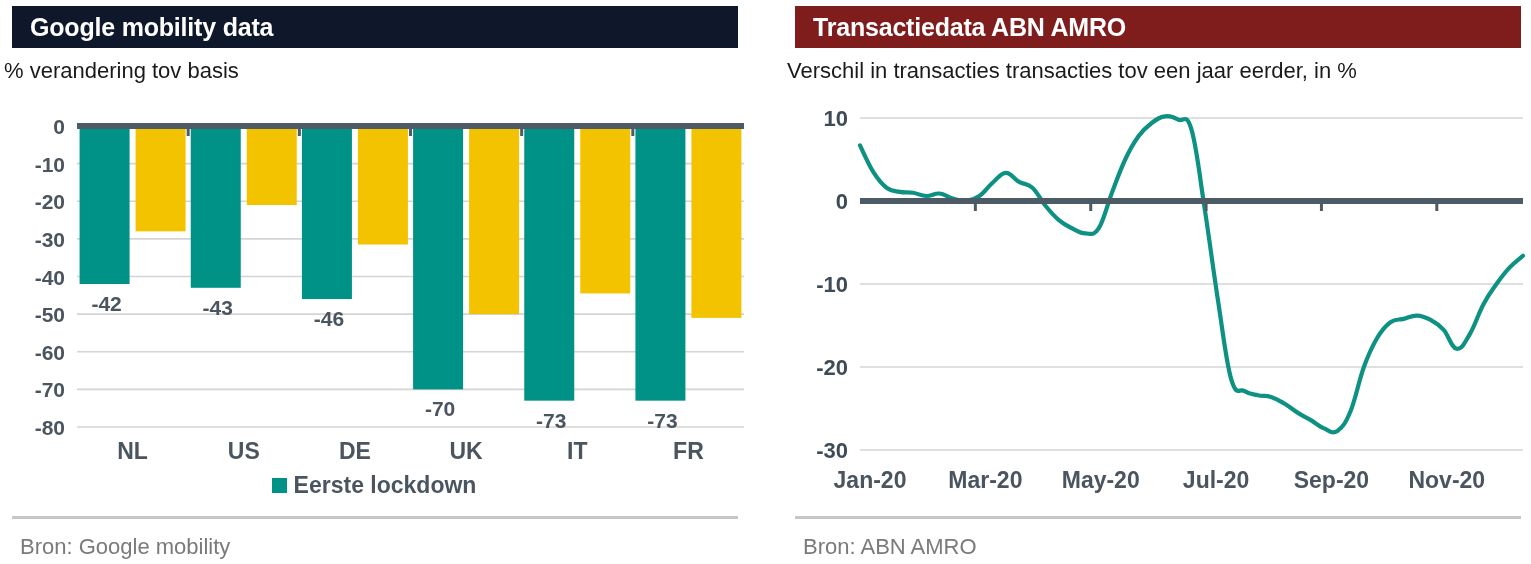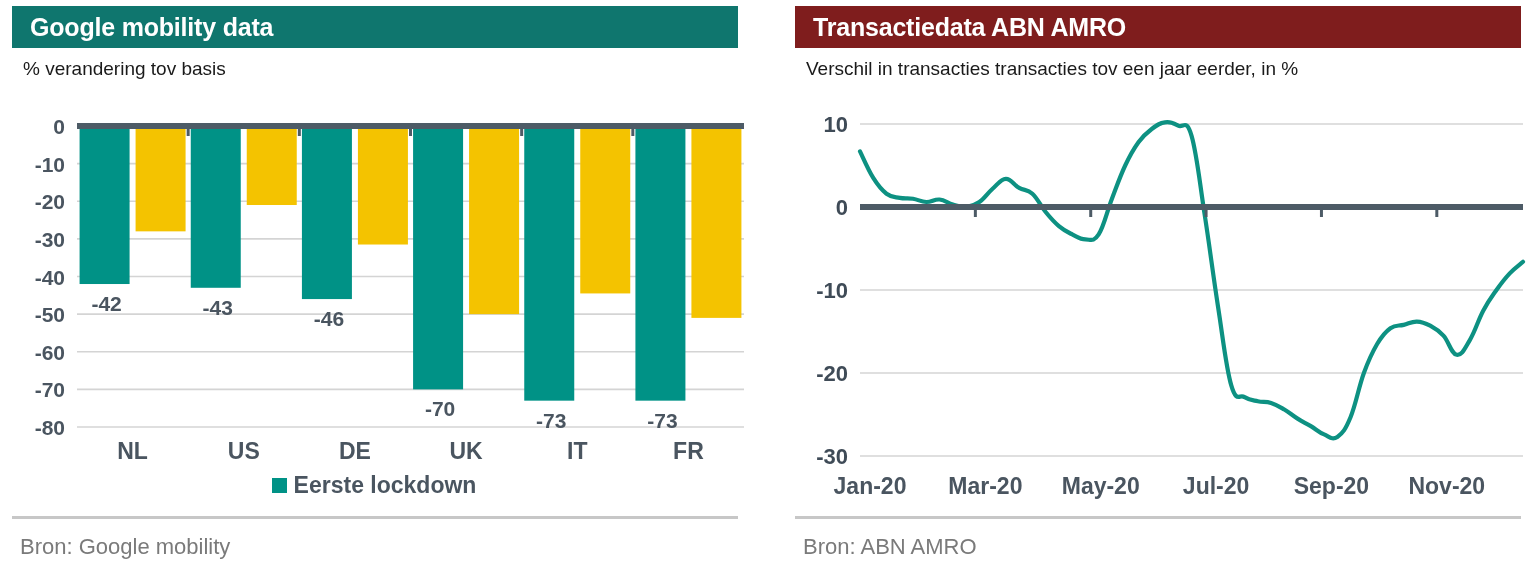--- a/index.html
+++ b/index.html
@@ -38,23 +38,23 @@
     top: 50%;
     transform: translateY(-50%);
     color: #ffffff;
     font-size: 25px;
     font-weight: bold;
     letter-spacing: -0.2px;
     white-space: nowrap;
   }
   .panel-subtitle {
     position: absolute;
-    left: 23px;
+    left: 4px;
     top: 58px;
-    font-size: 19px;
+    font-size: 22px;
     color: #1a1a1a;
     white-space: nowrap;
   }
   .panel-rule {
     position: absolute;
     left: 12px;
     top: 516px;
     width: 726px;
     height: 3px;
     background: #c7c7c7;
@@ -64,21 +64,21 @@
     left: 20px;
     top: 534px;
     font-size: 22px;
     color: #7a7a7a;
     white-space: nowrap;
   }
 
   
   .chart-area { position: absolute; }
   #bar-chart   { left: 0px; top: 100px; width: 748px; height: 410px; }
-  #line-chart  { left: 0px; top: 100px; width: 748px; height: 410px; }
+  #line-chart  { left: 0px; top: 94px; width: 748px; height: 410px; }
 
   .svg-full { display: block; width: 100%; height: 100%; }
 
   .axis-text {
     font-family: "Liberation Sans", sans-serif;
     font-size: 21px;
     font-weight: bold;
     fill: #4a5560;
   }
   .axis-text-right {
@@ -123,21 +123,21 @@
     white-space: nowrap;
   }
 </style>
 </head>
 <body>
 
 <div id="root">
 
   <div class="panel" id="panel-left">
 
-    <div class="panel-header" style="background: #0f766e; text-align: center;">
+    <div class="panel-header" style="background: #0f172a; text-align: center;">
       <div class="panel-header-title">Google mobility data</div>
     </div>
 
     <div class="panel-subtitle">% verandering tov basis</div>
 
     <div class="chart-area" id="bar-chart">
       <svg class="svg-full" viewBox="0 0 748 410" preserveAspectRatio="none">
         <g id="bar-gridlines">
             <line x1="77" x2="744" y1="26" y2="26" class="gridline"></line>
             <line x1="77" x2="744" y1="63.625" y2="63.625" class="gridline"></line>

